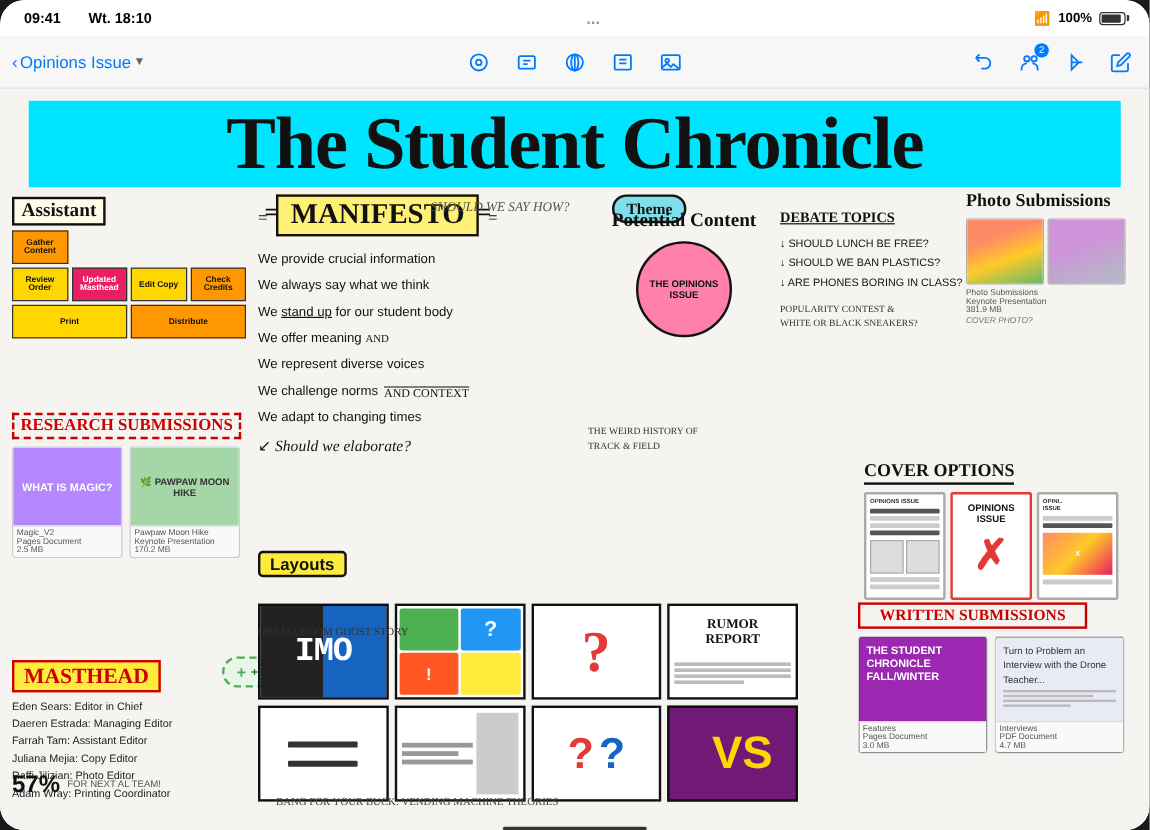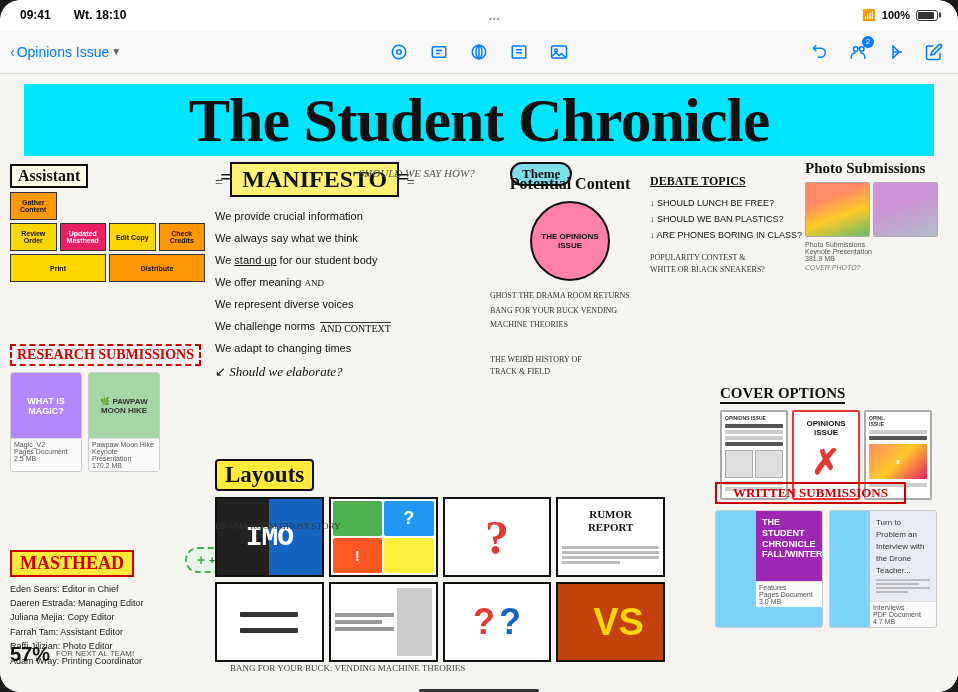--- a/index.html
+++ b/index.html
@@ -194,21 +194,21 @@
       border: 2px dashed #cc0000;
       display: inline-block;
       padding: 1px 5px;
       margin-bottom: 6px;
     }
     .research-docs {
       display: flex;
       gap: 6px;
     }
     .doc-thumb {
-      width: 72px;
+      width: 92px;
       background: #fff;
       border: 1px solid #ccc;
       border-radius: 3px;
       overflow: hidden;
     }
     .doc-thumb-cover {
       height: 65px;
       display: flex;
       align-items: center;
       justify-content: center;
@@ -472,25 +472,24 @@
       display: inline-block;
       padding: 1px 16px;
       margin-bottom: 6px;
     }
     .written-docs {
       display: flex;
       gap: 6px;
     }
     .written-doc {
       width: 108px;
-      background: #7dd3fc;
+      background: #0f172a;
       border: 1px solid #ccc;
       border-radius: 3px;
       overflow: hidden;
-      padding-left: 40px;
     }
     .written-doc-cover {
       padding: 6px;
       min-height: 70px;
     }
     .written-doc-cover.purple { background: #9c27b0; color: #fff; }
     .written-doc-cover.light { background: #e8eaf6; color: #333; }
     .written-doc-title {
       font-size: 9px;
       font-weight: bold;
@@ -505,29 +504,29 @@
     }
 
     
     .layouts-section {
       position: absolute;
       top: 385px;
       left: 215px;
       width: 450px;
     }
     .layouts-title {
-      font-family: Liberation Serif, serif;
-      font-size: 23px;
+      font-family: Liberation Sans, sans-serif;
+      font-size: 14px;
       font-weight: bold;
       color: #111;
       background: #ffeb3b;
       border: 2px solid #111;
       display: inline-block;
       padding: 1px 8px;
-      margin-bottom: 6px;
+      margin-bottom: 22px;
       border-radius: 4px;
     }
     .layouts-grid {
       display: grid;
       grid-template-columns: repeat(4, 1fr);
       gap: 5px;
     }
     .layout-thumb {
       height: 80px;
       border: 2px solid #111;
@@ -794,22 +793,22 @@
             </div>
           </div>
         </div>
       </div>
 
       <div class="masthead-section">
         <div class="section-label-masthead">MASTHEAD</div>
         <div class="masthead-list">
           <div>Eden Sears: Editor in Chief</div>
           <div>Daeren Estrada: Managing Editor</div>
+          <div>Farrah Tam: Assistant Editor</div>
           <div>Juliana Mejia: Copy Editor</div>
-          <div>Farrah Tam: Assistant Editor</div>
           <div>Raffi Jilizian: Photo Editor</div>
           <div>Adam Wray: Printing Coordinator</div>
         </div>
       </div>
 
       <div class="add-art-director">
         <span style="font-size:14px; color:#4caf50;">+</span>
         <span>+ Add Art Director</span>
       </div>
 
@@ -841,24 +840,20 @@
       </div>
 
       <div class="theme-bubble">Theme</div>
 
       <div class="potential-section">
         <div class="potential-title">Potential Content</div>
         <div class="opinions-bubble">
           THE OPINIONS ISSUE
         </div>
 
-        <div style="font-family:'Comic Sans MS',cursive; font-size:8px; color:#333; text-align:left; margin-top:4px; line-height:1.8;">
-          <div>GHOST THE DRAMA ROOM RETURNS</div>
-          <div>BANG FOR YOUR BUCK VENDING MACHINE THEORIES</div>
-        </div>
       </div>
 
       <div class="debate-section">
         <div class="debate-title">DEBATE TOPICS</div>
         <div class="debate-items">
           <div>↓ SHOULD LUNCH BE FREE?</div>
           <div>↓ SHOULD WE BAN PLASTICS?</div>
           <div>↓ ARE PHONES BORING IN CLASS?</div>
         </div>
 
@@ -985,21 +980,21 @@
             </div>
           </div>
 
           <div class="layout-thumb">
             <div style="display:flex; gap:4px;">
               <span style="font-size:36px; color:#e53935; font-weight:900;">?</span>
               <span style="font-size:36px; color:#1565c0; font-weight:900;">?</span>
             </div>
           </div>
 
-          <div class="layout-thumb" style="background:#c2410c;padding-left:16px;">
+          <div class="layout-thumb" style="background:#701a75;padding-left:16px;">
             <span style="font-family:Impact,sans-serif; font-size:38px; font-weight:900; color:#ffd600;">VS</span>
           </div>
         </div>
       </div>
 
       <div class="bottom-note">
         <span>BANG FOR YOUR BUCK: VENDING MACHINE THEORIES</span>
       </div>
 
       <div class="drama-note">

